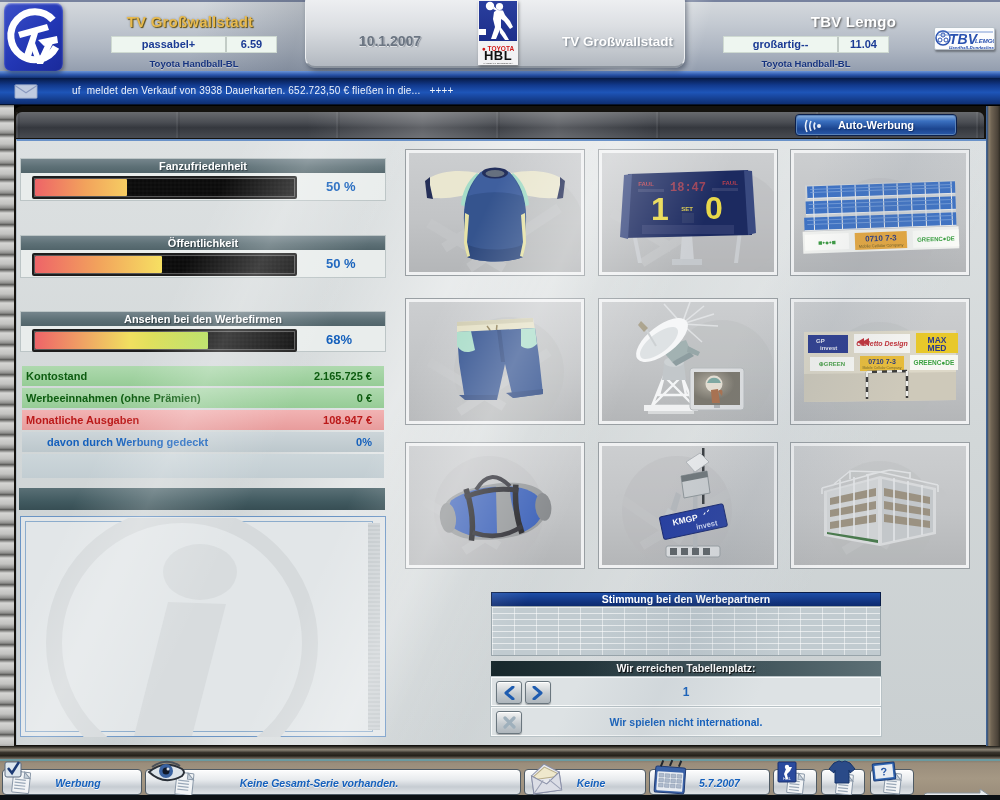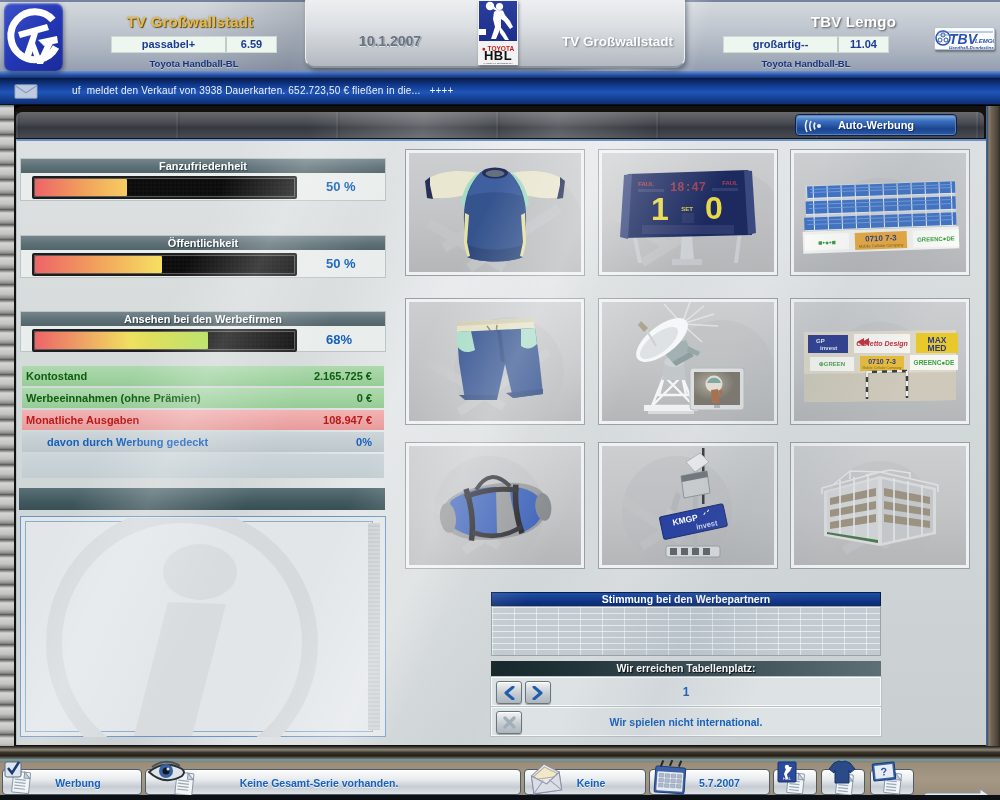--- a/index.html
+++ b/index.html
@@ -159,21 +159,21 @@
   .ctrtxt { position:absolute; width:100%; text-align:center; font-weight:bold; color:#1560bc; }
 
   
   #toolrow { left:0; top:746px; width:1000px; height:54px;
     background:linear-gradient(180deg,#1c1a16 0%,#8a8375 7%,#3a362e 12%,#242018 18%,#7c7468 24%,#9a8d7b 32%,#a59884 60%,#978a78 100%); }
   #tealline { left:0; top:759px; width:1000px; height:2px; background:#6a9aa0; }
   .tbtn { top:769px; height:26px; border-radius:4px; border:1px solid #4e5a64;
     background:linear-gradient(180deg,#fdfdfd 0%,#e8ebee 40%,#c6ccd2 70%,#dfe3e7 100%);
     box-shadow:inset 0 1px 0 #fff; }
   .tbtn .lbl { position:absolute; width:100%; text-align:center; top:7px;
-    font-size:10.5px; font-weight:bold; color:#1560bc; text-shadow:0 1px 0 rgba(255,255,255,.8); }
+    font-size:10.5px; font-weight:bold; color:#1560bc; text-shadow:0 1px 0 rgba(255,255,255,.8);font-style:italic; }
   #bottomedge { left:0; top:795px; width:1000px; height:5px; background:#0c1014; }
 </style>
 </head>
 <body>
 
 <div class="abs" id="header">
     <div class="abs" style="left:0;top:0;width:1000px;height:2px;background:#2a3a6a;opacity:.55;"></div>
   <div class="abs streaks"></div>
   <div class="abs" id="hdr-blue"></div>
   <div class="abs" id="cpanel"></div>

